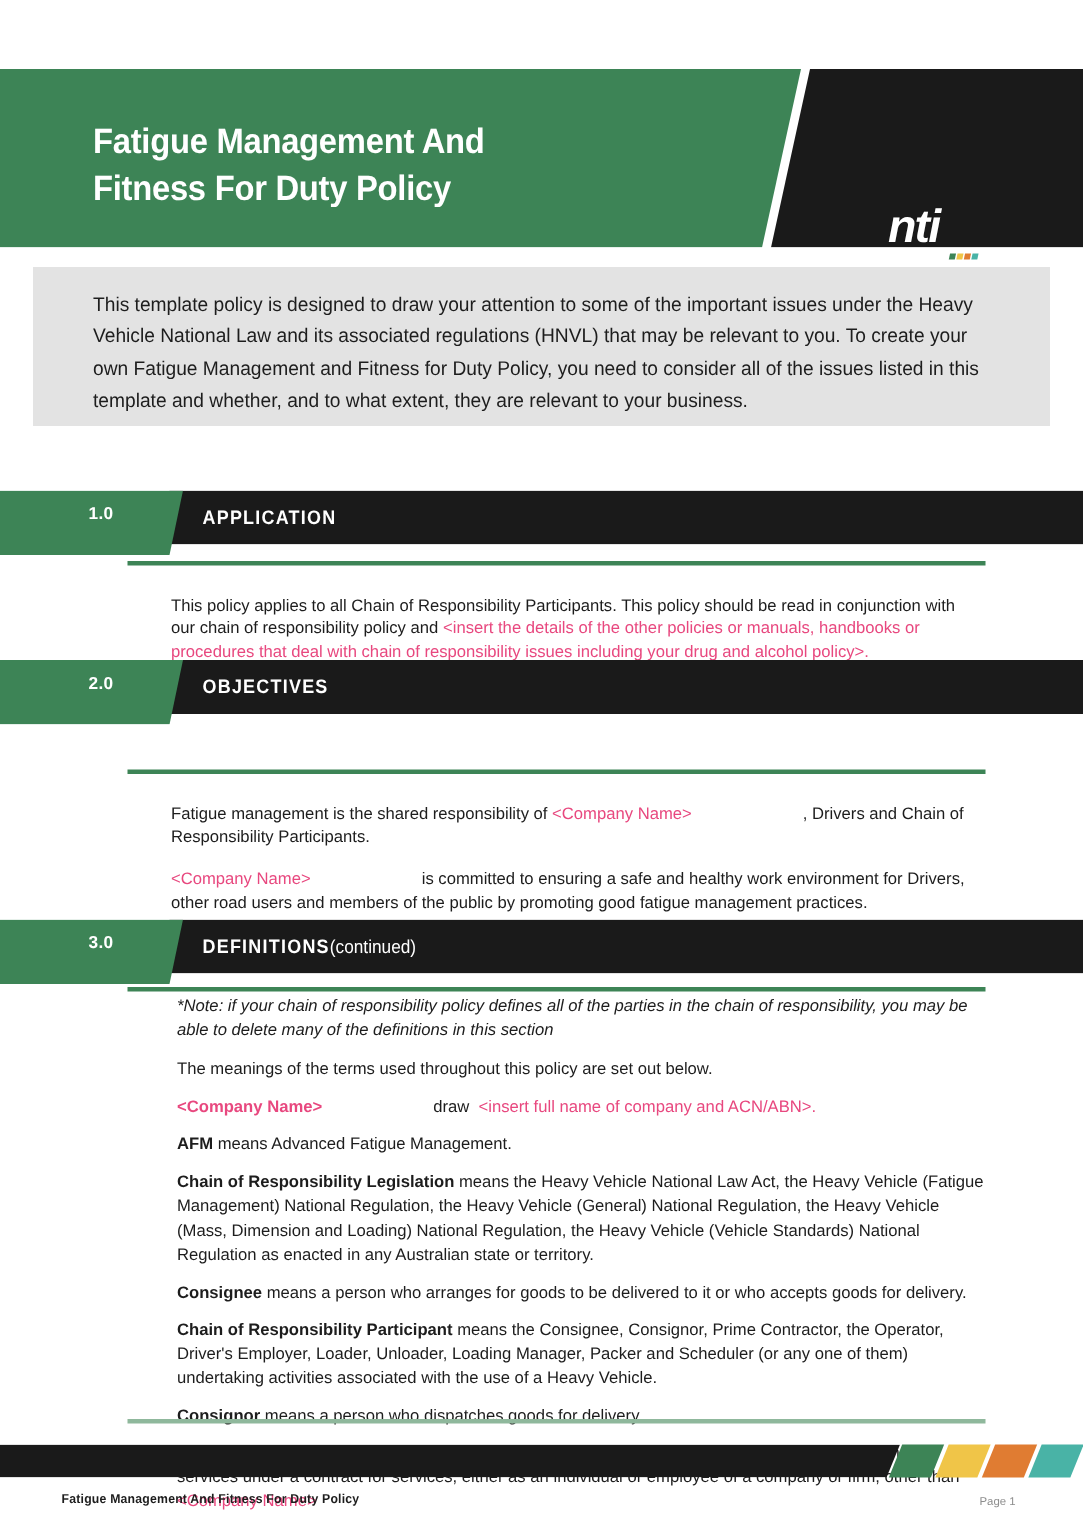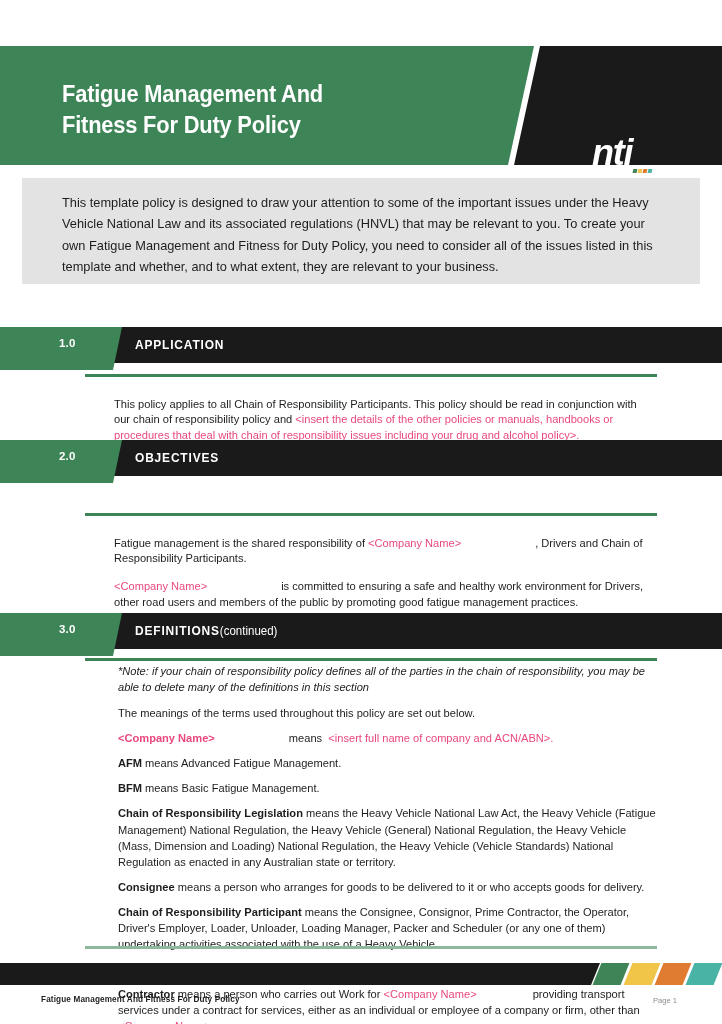--- a/index.html
+++ b/index.html
@@ -66,21 +66,21 @@
     left: 592px;
     top: 89px;
     width: 62px;
     height: 44px;
   }
   .logo-word {
     position: absolute;
     left: 0;
     top: 0;
     color: #ffffff;
-    font-size: 36px;
+    font-size: 31px;
     font-weight: bold;
     font-style: italic;
     letter-spacing: -1.2px;
     line-height: 1;
   }
   .logo-bar {
     position: absolute;
     left: 1px;
     top: 34px;
     width: 38px;
@@ -333,24 +333,23 @@
     <div class="sec-green"></div>
     <span class="sec-num">3.0</span>
     <span class="sec-title"><span>DEFINITIONS</span><span class="cont">(continued)</span></span>
   </div>
 
   <div class="rule-top3"></div>
 
   <div class="defs">
     <p class="note">*Note: if your chain of responsibility policy defines all of the parties in the chain of responsibility, you may be able to delete many of the definitions in this section</p>
     <p>The meanings of the terms used throughout this policy are set out below.</p>
-    <p><span class="pink bld">&lt;Company Name&gt;</span><span class="spacer-co3"></span><span>means</span>&nbsp; <span class="pink">&lt;insert full name of company and ACN/ABN&gt;.</span></p>
+    <p><span class="pink bld">&lt;Company Name&gt;</span><span class="spacer-co3"></span><span>draw</span>&nbsp; <span class="pink">&lt;insert full name of company and ACN/ABN&gt;.</span></p>
 
     <p><span class="bld">AFM</span><span> means Advanced Fatigue Management.</span></p>
-    <p><span class="bld">BFM</span><span> means Basic Fatigue Management.</span></p>
     <p><span class="bld">Chain of Responsibility Legislation</span><span> means the Heavy Vehicle National Law Act, the Heavy Vehicle (Fatigue Management) National Regulation, the Heavy Vehicle (General) National Regulation, the Heavy Vehicle (Mass, Dimension and Loading) National Regulation, the Heavy Vehicle (Vehicle Standards) National Regulation as enacted in any Australian state or territory.</span></p>
     <p><span class="bld">Consignee</span><span> means a person who arranges for goods to be delivered to it or who accepts goods for delivery.</span></p>
     <p><span class="bld">Chain of Responsibility Participant</span><span> means the Consignee, Consignor, Prime Contractor, the Operator, Driver's Employer, Loader, Unloader, Loading Manager, Packer and Scheduler (or any one of them) undertaking activities associated with the use of a Heavy Vehicle.</span></p>
     <p><span class="bld">Consignor</span><span> means a person who dispatches goods for delivery.</span></p>
 
     <p><span class="bld">Contractor</span><span> means a person who carries out Work for </span><span class="pink">&lt;Company Name&gt;</span><span class="spacer-co2"></span><span>providing transport services under a contract for services, either as an individual or employee of a company or firm, other than </span><span class="pink">&lt;Company Name&gt;</span></p>
   </div>
 
   <div class="rule-bot3"></div>
 

